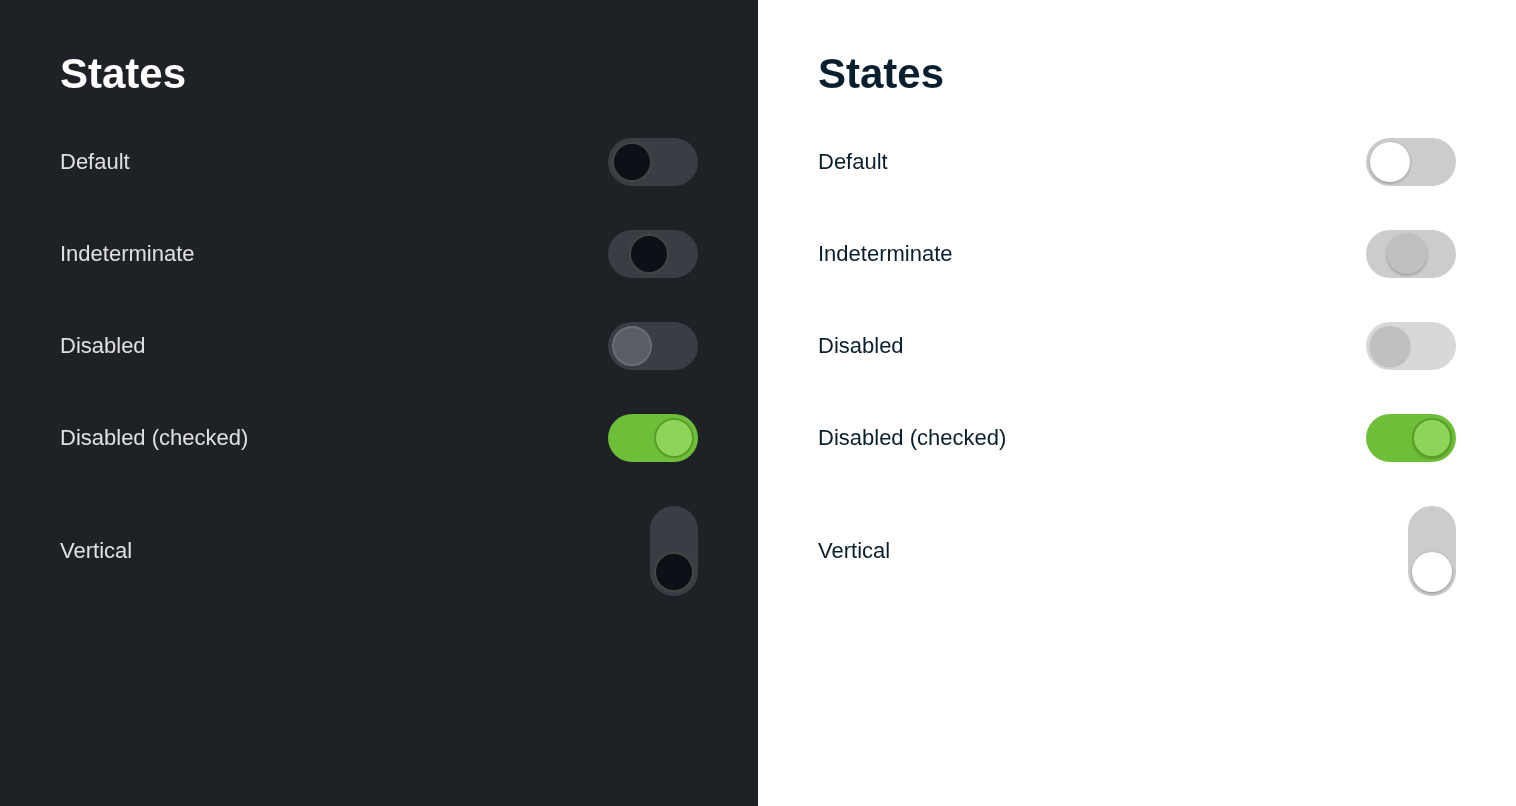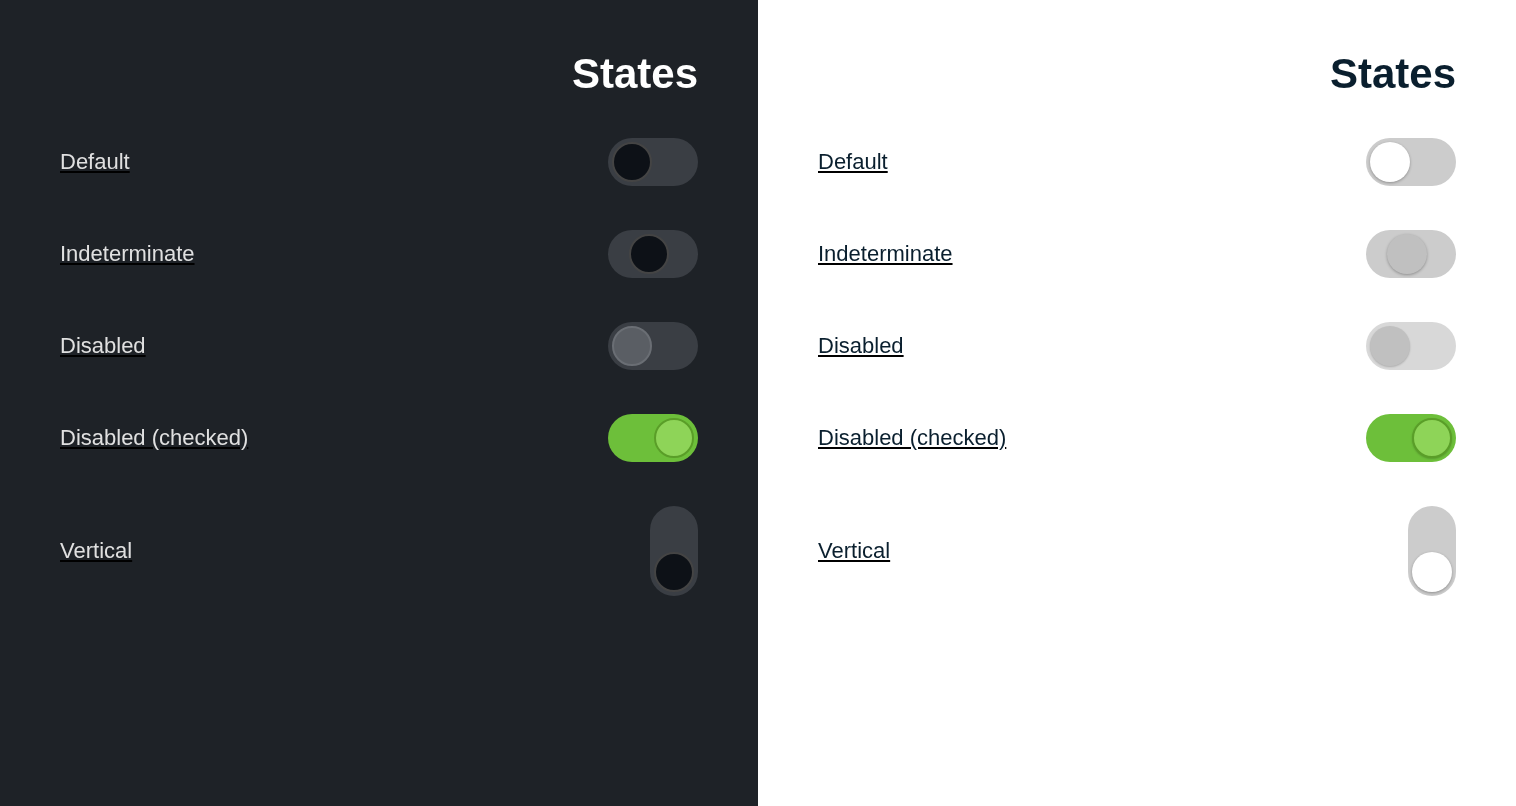--- a/index.html
+++ b/index.html
@@ -8,21 +8,20 @@
       display: flex;
       width: 1516px;
       height: 806px;
       font-family: -apple-system, BlinkMacSystemFont, 'Segoe UI', sans-serif;
       overflow: hidden;
     }
 
     .panel {
       flex: 1;
       padding: 50px 60px;
-      text-align: right;
     }
 
     .panel-dark {
       background: #1e2227;
     }
 
     .panel-light {
       background: #ffffff;
     }
 
@@ -38,21 +37,20 @@
 
     .panel-light .section-title {
       color: #0a1f2e;
     }
 
     .state-row {
       display: flex;
       align-items: center;
       justify-content: space-between;
       margin-bottom: 44px;
-      text-decoration: underline;
     }
 
     .state-label {
       font-size: 22px;
     }
 
     .panel-dark .state-label {
       color: #e0e0e0;
     }
 

